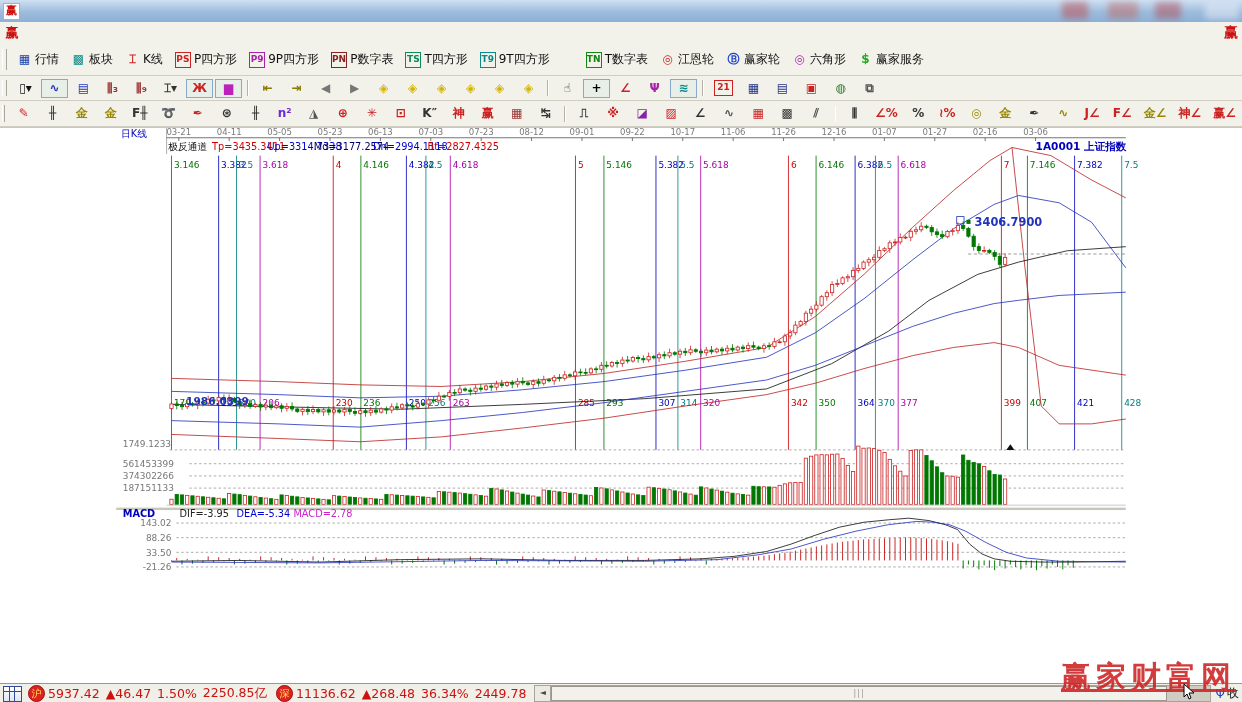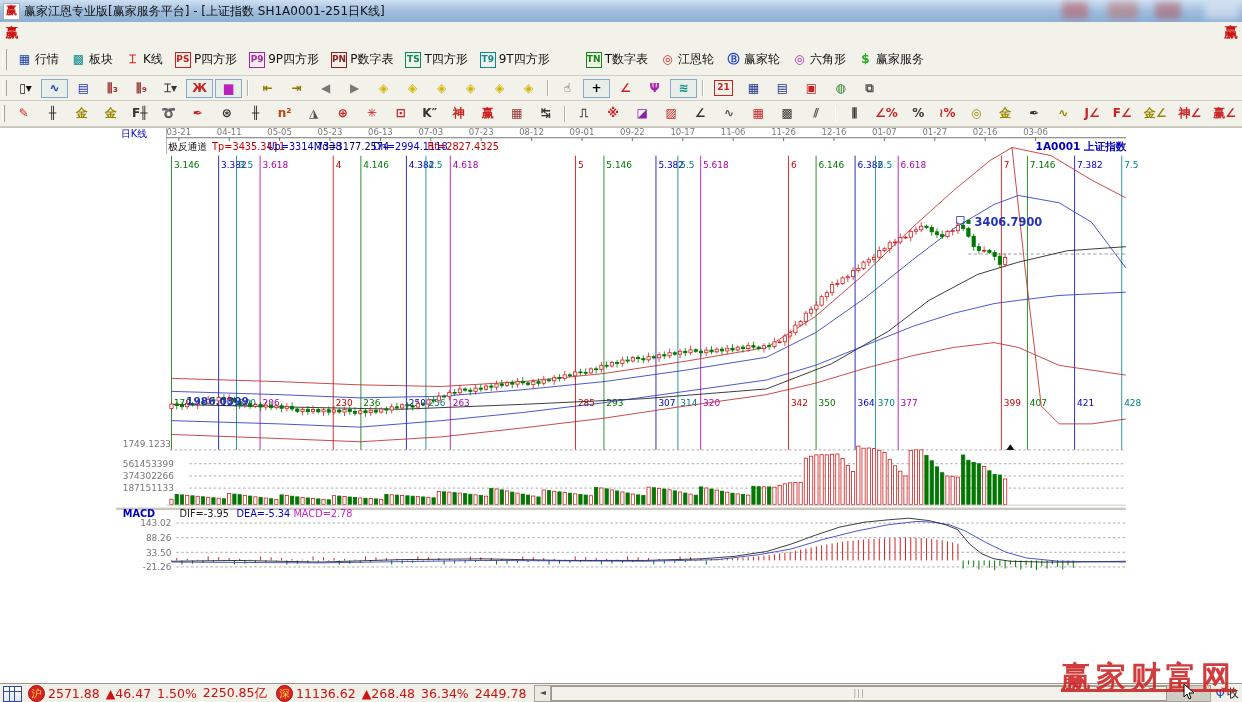--- a/index.html
+++ b/index.html
@@ -58,21 +58,20 @@
   .recv{color:#111;font-size:12px;}
   .watermark{position:absolute;right:6px;bottom:4px;font-size:30px;font-weight:bold;color:#cc2222;
     letter-spacing:5px;opacity:.88;pointer-events:none;z-index:5;text-shadow:0 0 1px #fff;text-decoration:underline;}
   .mouse-cursor{position:absolute;left:1183px;top:684px;z-index:6;}
 </style>
 </head>
 <body>
 
 <div class="titlebar">
   <span class="app-logo">赢</span>
-  <span class="t-text">赢家江恩专业版[赢家服务平台] - [上证指数  SH1A0001-251日K线]</span>
   <div class="t-blob" style="left:1062px;width:26px;background:rgba(190,60,60,.45)"></div>
   <div class="t-blob" style="left:1108px;width:30px;background:rgba(200,80,60,.38)"></div>
   <div class="t-blob" style="left:1155px;width:26px;background:rgba(180,50,50,.40)"></div>
   <div class="t-blob" style="left:1205px;width:34px;background:rgba(230,235,245,.55)"></div>
 </div>
 
 <div class="menubar">
   <span class="menu-logo">赢</span>
   <span class="menu-logo-r">赢</span>
 </div>
@@ -245,21 +244,21 @@
     <span class="tb-btn">
       <span class="tb-ico" style="color: rgb(204, 34, 34);">✒</span>
     </span>
     <span class="tb-btn">
       <span class="tb-ico" style="color: rgb(51, 51, 51);">⊛</span>
     </span>
     <span class="tb-btn">
       <span class="tb-ico" style="color: rgb(51, 51, 51);">╫</span>
     </span>
     <span class="tb-btn">
-      <span class="tb-ico" style="color: #c2410c;">n²</span>
+      <span class="tb-ico" style="color: #6d28d9;">n²</span>
     </span>
     <span class="tb-btn">
       <span class="tb-ico" style="color: rgb(85, 85, 85);">◮</span>
     </span>
     <span class="tb-btn">
       <span class="tb-ico" style="color: rgb(204, 34, 34);">⊕</span>
     </span>
     <span class="tb-btn">
       <span class="tb-ico" style="color: rgb(204, 34, 34);">✳</span>
     </span>
@@ -1156,21 +1155,21 @@
       <rect x="1046" y="241" width="5" height="5" fill="#007700"></rect>
       <text x="1056" y="249" fill="#2233bb" font-size="14" font-weight="bold">3406.7900</text>
       <text x="86" y="469" fill="#2233bb" font-size="13" font-weight="bold">1986.0399</text>
       <path d="M1095,524 L1105,524 L1100,517 Z" fill="#111"></path>
     </svg>
 </div>
 
 <div class="statusbar">
   <span class="sb-grid"></span>
   <span class="sb-circ">沪</span>
-  <span class="sb-red">2571.88</span>
+  <span class="sb-red">5937.42</span>
   <span class="sb-red">▲46.47</span>
   <span class="sb-red">1.50%</span>
   <span class="sb-red">2250.85亿</span>
   <span class="sb-circ">深</span>
   <span class="sb-red">11136.62</span>
   <span class="sb-red">▲268.48</span>
   <span class="sb-red">36.34%</span>
   <span class="sb-red">2449.78</span>
   <div class="hscroll">
     <div class="hs-btn">◄</div>

